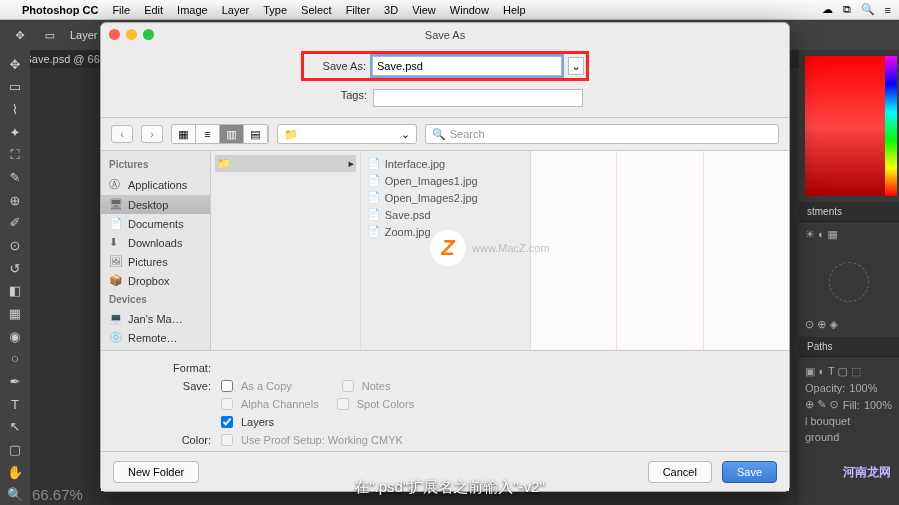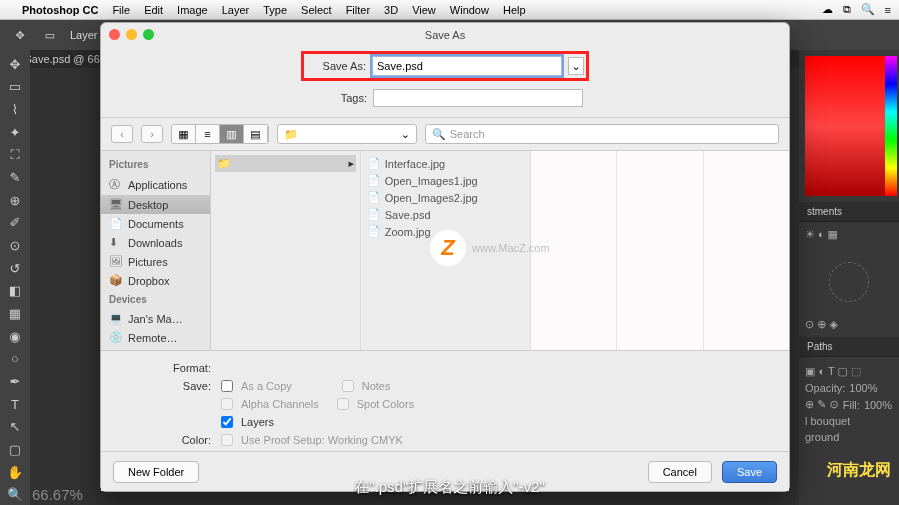--- a/index.html
+++ b/index.html
@@ -17,21 +17,21 @@
 .color-picker{height:140px;background:linear-gradient(to bottom,#ff0000,#ff4444,#aa0000);position:relative;margin:6px}
 .hue{position:absolute;right:-4px;top:0;width:12px;height:140px;background:linear-gradient(#f0f,#00f,#0ff,#0f0,#ff0,#f00)}
 .panel-hdr{background:#2e2e2e;color:#ccc;padding:4px 8px;font-size:10px;border-bottom:1px solid #222}
 .panel-body{padding:6px;color:#aaa;font-size:10px}
 .panel-row{display:flex;align-items:center;gap:4px;padding:2px 0;font-size:10px}
 .dialog{position:absolute;left:100px;top:22px;width:690px;height:470px;background:#ececec;border:1px solid #aaa;border-radius:6px;box-shadow:0 10px 30px rgba(0,0,0,.5)}
 .traffic{position:absolute;left:8px;top:6px;display:flex;gap:6px}
 .traffic span{width:11px;height:11px;border-radius:50%}
 .tr{background:#ff5f57}.ty{background:#febc2e}.tg{background:#28c840}
 .d-title{text-align:center;padding:6px 0;color:#444}
-.save-row{display:flex;align-items:center;gap:6px;padding:4px 20px;justify-content:center}
+.save-row{display:flex;align-items:flex-start;gap:6px;padding:4px 20px;justify-content:center}
 .save-row label{color:#333;text-align:right;width:60px}
 .save-input{width:190px;height:20px;border:1px solid #9cb7e0;background:#fff;padding:0 4px;outline:2px solid #7aa3e0}
 .highlight-box{border:3px solid #ff2020;padding:2px;display:flex;align-items:center;gap:6px}
 .tags-input{width:210px;height:18px;border:1px solid #bbb;background:#fff}
 .dropdown-btn{width:16px;height:18px;border:1px solid #bbb;background:#fff;display:flex;align-items:center;justify-content:center}
 .browser-bar{display:flex;align-items:center;gap:8px;padding:6px 10px;border-bottom:1px solid #ccc;border-top:1px solid #ccc;margin-top:6px}
 .nav-btn{width:22px;height:18px;border:1px solid #bbb;background:#fafafa;border-radius:3px;display:flex;align-items:center;justify-content:center;color:#888}
 .view-seg{display:flex;border:1px solid #bbb;border-radius:3px;overflow:hidden}
 .view-seg .seg{width:24px;height:18px;background:#fafafa;display:flex;align-items:center;justify-content:center;border-right:1px solid #bbb}
 .view-seg .seg.active{background:#888;color:#fff}
@@ -58,21 +58,21 @@
 .format-dd .arrow{width:16px;height:16px;background:#3b7dd8;border-radius:2px;color:#fff;display:flex;align-items:center;justify-content:center;font-size:8px}
 .chk{display:flex;align-items:center;gap:8px;color:#999;font-size:10px}
 .chk input{width:12px;height:12px}
 .chk.on{color:#333}
 .footer{position:absolute;bottom:0;left:0;right:0;height:40px;border-top:1px solid #ccc;display:flex;align-items:center;padding:0 12px;gap:10px;background:#ececec}
 .btn{height:22px;padding:0 14px;border:1px solid #bbb;border-radius:4px;background:#fafafa;display:flex;align-items:center}
 .btn.primary{background:linear-gradient(#5b9df0,#3b7dd8);color:#fff;border-color:#2a5fa8}
 .watermark{position:absolute;left:430px;top:230px;font-size:36px;color:rgba(150,150,150,.55);font-weight:300;display:flex;align-items:center;gap:6px;pointer-events:none}
 .wz{width:36px;height:36px;border-radius:50%;background:#fff;color:#ff7a00;display:flex;align-items:center;justify-content:center;font-weight:700;font-size:22px;font-style:italic}
 .caption{position:absolute;bottom:8px;left:0;right:0;text-align:center;color:#fff;font-size:15px;text-shadow:0 1px 3px #000;pointer-events:none}
-.corner-wm{position:absolute;right:8px;bottom:24px;color:#fde047;font-size:16px;font-weight:600;pointer-events:none}
+.corner-wm{position:absolute;right:8px;bottom:24px;color:#c4b5fd;font-size:12px;font-weight:600;pointer-events:none}
 .status{position:absolute;left:32px;bottom:2px;color:#888;font-size:15px}
 </style>
 </head>
 <body>
 
 <div class="menubar">
   <span class="apple"></span>
   <span class="app">Photoshop CC</span>
   <span>File</span>
   <span>Edit</span>

